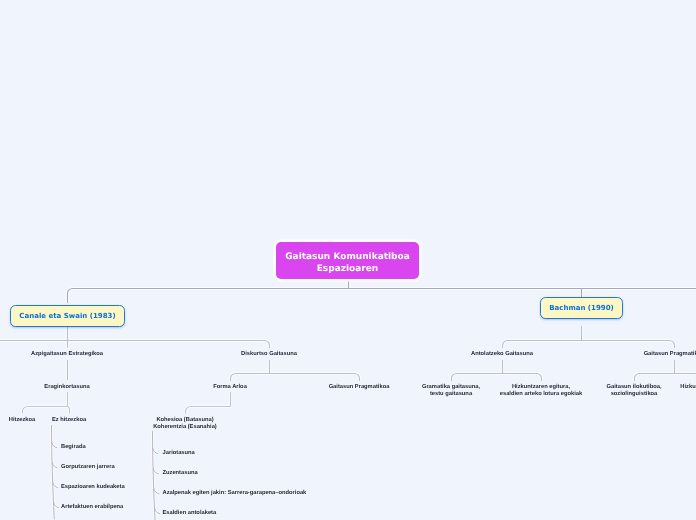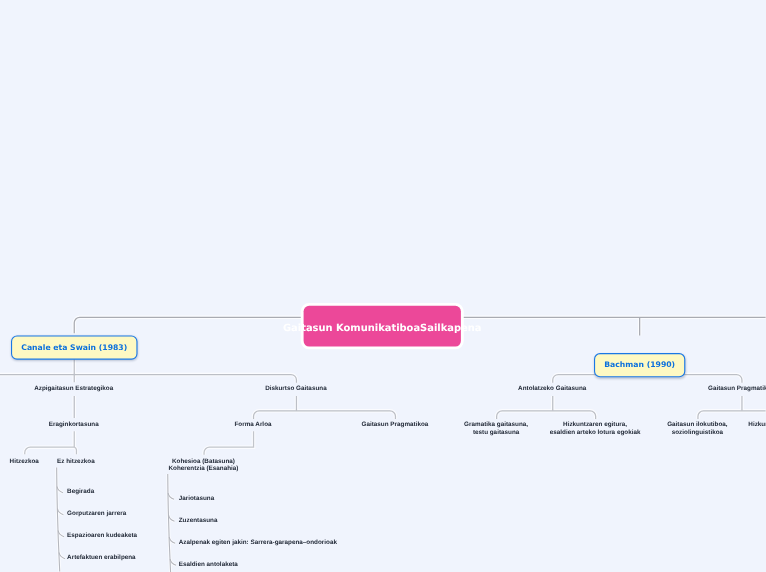--- a/index.html
+++ b/index.html
@@ -12,27 +12,26 @@
     text-rendering:geometricPrecision;
   }
   #canvas{position:relative;width:696px;height:520px;overflow:hidden;}
   
   .lbl,.leaf,.root-box,.lvl1-box{will-change:opacity;opacity:0.999;}
   svg.links{position:absolute;left:0;top:0;width:696px;height:520px;pointer-events:none;overflow:visible;}
 
   .root-box{
     position:absolute;
     font-family:"DejaVu Sans", sans-serif;
-    background:#ec4899;color:#fff;border-radius:5px;
+    background:#d946ef;color:#fff;border-radius:5px;
     font-weight:bold;font-size:9px;line-height:12px;
     text-align:center;
-    display:flex;align-items:center;justify-content:center;
+    display:flex;flex-direction:column;align-items:center;justify-content:center;
     box-shadow:0 0 0 2.6px #ffffff;padding-top:4px;box-sizing:border-box;
     white-space:nowrap;
-    margin-top:36px;
   }
   .lvl1-box{
     position:absolute;box-sizing:border-box;
     font-family:"DejaVu Sans", sans-serif;
     background:#fef9c3;color:#0a6fdd;
     border:1.8px solid #1a78e6;
     border-radius:5.5px;font-weight:bold;font-size:7px;line-height:10px;
     display:flex;align-items:center;justify-content:center;
     white-space:nowrap;
     box-shadow:0 1px 2px rgba(40,60,100,.25);
@@ -96,28 +95,28 @@
   <g fill="none" stroke-width="1.15">
     <use href="#links-l1" stroke="#a9abb2"></use>
     <use href="#links-l2" stroke="#bcbfc6"></use>
     <use href="#links-l3" stroke="#bcbfc6"></use>
     <use href="#links-l4" stroke="#c2c5cb"></use>
   </g>
 </svg>
 
 <div class="root-box" style="left:276px;top:242px;width:143px;height:37px;">
   <span>Gaitasun Komunikatiboa</span>
-  <span>Sailkapena</span>
+  <span>Espazioaren</span>
 </div>
 
 <div class="lvl1-box" style="left:10px;top:305px;width:115px;height:22px;">
   <span>Canale eta Swain (1983)</span>
 </div>
 
-<div class="lvl1-box" style="left:540px;top:321px;width:83px;height:22px;">
+<div class="lvl1-box" style="left:540px;top:297px;width:83px;height:22px;">
   <span>Bachman (1990)</span>
 </div>
 
 <div class="lbl" style="left:67px;top:349px;">Azpigaitasun Estrategikoa</div>
 <div class="lbl" style="left:269px;top:349px;">Diskurtso Gaitasuna</div>
 <div class="lbl" style="left:67px;top:382px;">Eraginkortasuna</div>
 <div class="lbl" style="left:22px;top:415px;">Hitzezkoa</div>
 <div class="lbl" style="left:69px;top:415px;">Ez hitzezkoa</div>
 <div class="lbl" style="left:230px;top:382px;">Forma Arloa</div>
 <div class="lbl" style="left:359px;top:382px;">Gaitasun Pragmatikoa</div>

